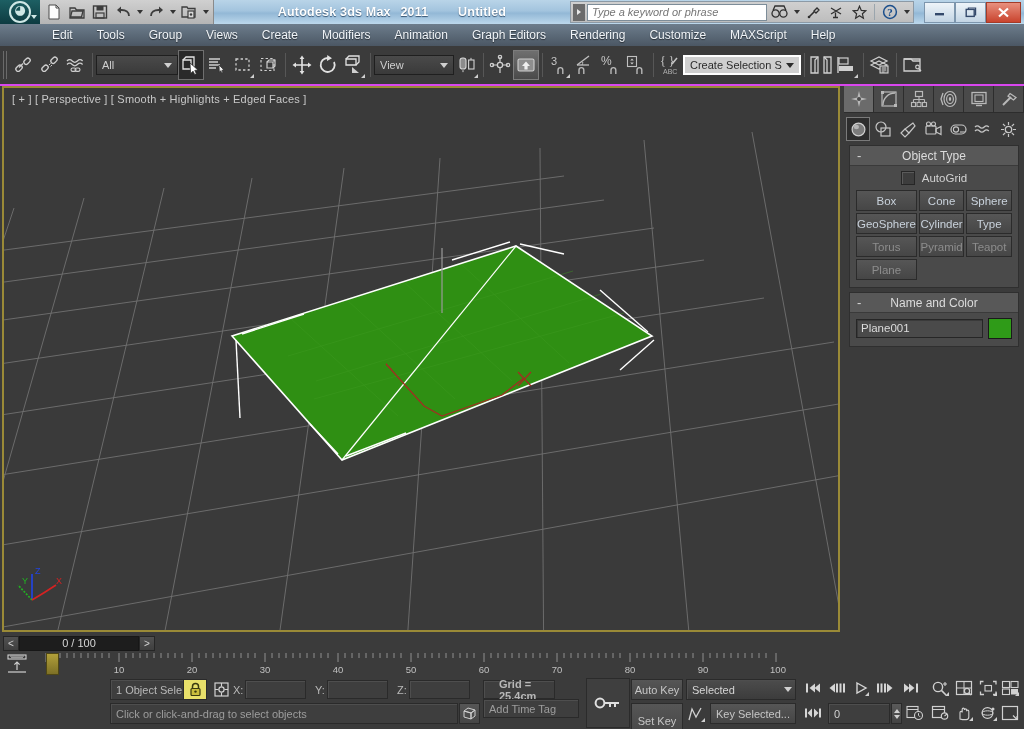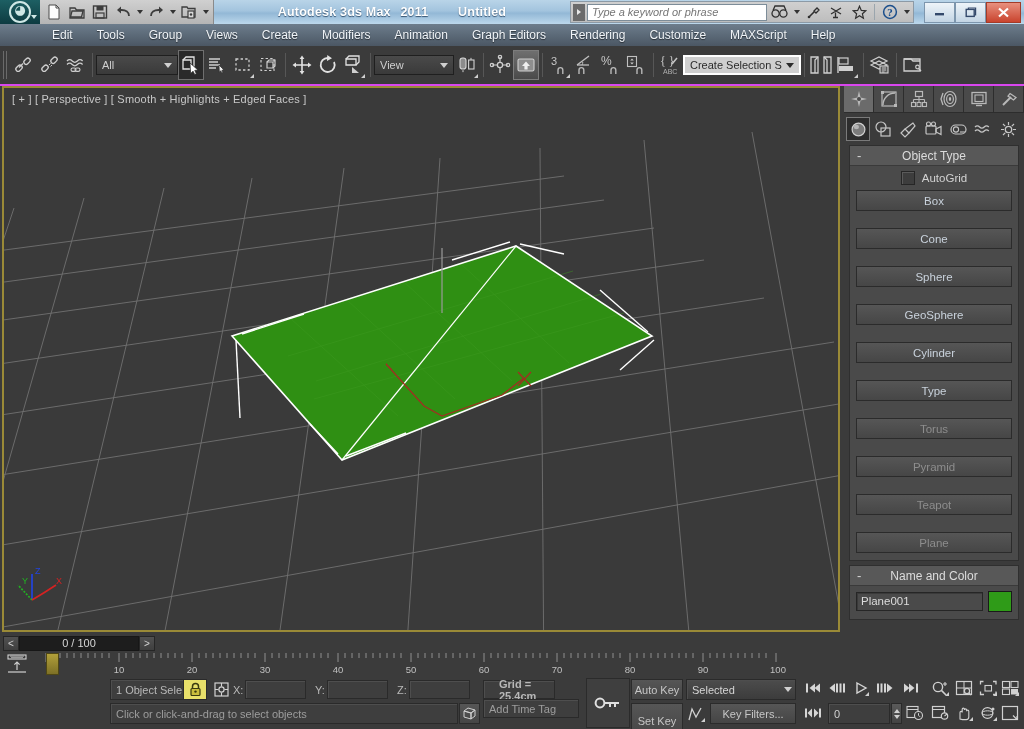--- a/index.html
+++ b/index.html
@@ -96,21 +96,21 @@
   .rollout{margin:0 5px 4px 5px;background:#4a4a4a;border:1px solid #2f2f2f;}
   .roll-hdr{height:19px;display:flex;align-items:center;background:#585858;
     border-bottom:1px solid #3a3a3a;position:relative;}
   .roll-hdr .minus{position:absolute;left:7px;color:#d8d8d8;font-size:13px;line-height:13px;}
   .roll-title{flex:1;text-align:center;color:#dcdcdc;font-size:12px;}
   .roll-body{padding:5px 6px 7px 6px;background:#4a4a4a;}
   .autogrid-row{display:flex;align-items:center;justify-content:center;gap:7px;margin-bottom:5px;}
   .chk{width:12px;height:12px;background:#3d3d3d;border:1px solid #262626;
     box-shadow:inset 1px 1px 0 #5a5a5a;}
   .autogrid-lbl{color:#d2d2d2;font-size:11.5px;}
-  .btn-grid{display:grid;grid-template-columns:1fr;gap:17px;}
+  .btn-grid{display:grid;grid-template-columns:1fr 1fr 1fr;gap:2px;}
   .obtn{height:19px;background:linear-gradient(to bottom,#565656,#464646);
     border:1px solid #2b2b2b;color:#c9d2dc;font-size:11.5px;
     display:flex;align-items:center;justify-content:center;cursor:default;}
   .obtn.dim{color:#8d8d8d;}
   .name-row{display:flex;align-items:center;gap:5px;}
   .name-input{flex:1;height:19px;background:#4a4a4a;border:1px solid #262626;
     box-shadow:inset 1px 1px 0 #3a3a3a;color:#dcdcdc;font-size:11.5px;
     padding:0 4px;box-sizing:border-box;line-height:17px;}
   .color-sw{width:22px;height:19px;background:#2f9b18;border:1px solid #1a1a1a;}
 
@@ -891,21 +891,21 @@
       <span>Selected</span>
       <i style="width:0;height:0;border-left:4px solid transparent;border-right:4px solid transparent;border-top:5px solid #d0d0d0;"></i>
     </div>
 
     <div style="position:absolute;left:683px;top:27px;width:24px;height:21px;display:flex;align-items:center;justify-content:center;">
       <svg width="17" height="16" viewBox="0 0 17 16">
           <path d="M2 14 5 3l4 8 5-9" stroke="#d0d0d0" stroke-width="1.3" fill="none"></path>
         </svg>
       <i class="corner"></i>
     </div>
-    <div class="sbtn" style="position:absolute;left:710px;top:27px;width:86px;height:21px;">Key Filters...</div>
+    <div class="sbtn" style="position:absolute;left:710px;top:27px;width:86px;height:21px;">Key Selected...</div>
 
     <div class="navbtn" style="position:absolute;left:802px;top:2px;">
       <svg width="18" height="14" viewBox="0 0 18 14">
           <rect x="2" y="2.5" width="2" height="9" fill="#d5d5d5"></rect>
           <path d="M11 2.5 5.5 7 11 11.5z" fill="#d5d5d5"></path>
           <path d="M16 2.5 10.5 7 16 11.5z" fill="#d5d5d5"></path>
         </svg>
     </div>
     <div class="navbtn" style="position:absolute;left:826px;top:2px;">
       <svg width="18" height="14" viewBox="0 0 18 14">

